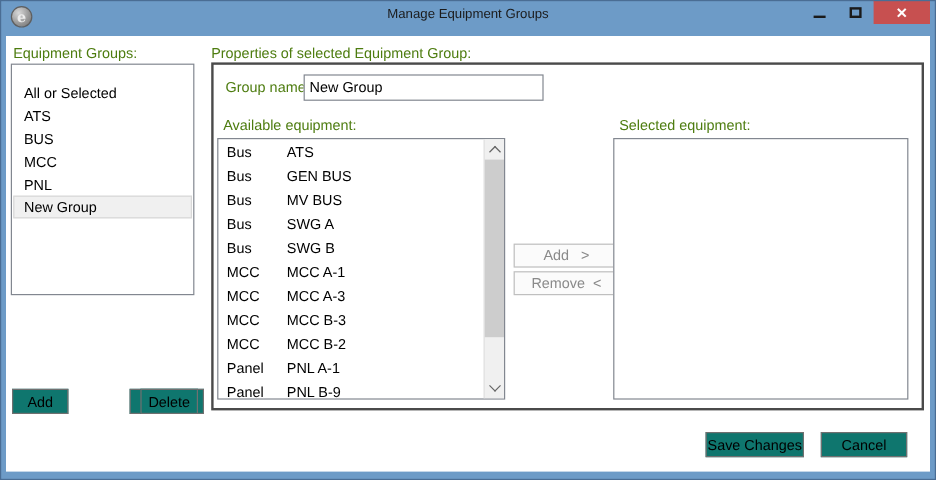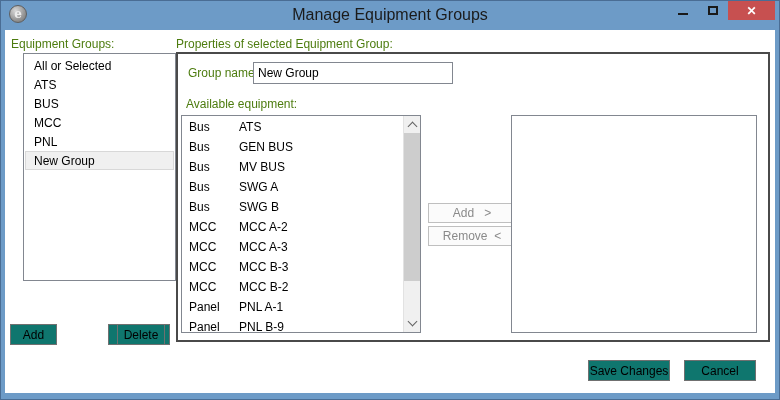--- a/index.html
+++ b/index.html
@@ -16,39 +16,39 @@
   .app-icon {
     position:absolute; left:9px; top:5px; width:18px; height:18px; border-radius:50%;
     background: radial-gradient(circle at 35% 30%, #d8d8d8 0%, #9a9a9a 55%, #6f6f6f 100%);
     border:1px solid #5f5f5f;
     display:flex; align-items:center; justify-content:center;
     color:#ececec; font-size:12px; font-weight:bold; font-family:"DejaVu Serif", serif;
     line-height:1;
   }
   .title {
     position:absolute; left:0; top:6px; width:100%; text-align:center;
-    font-size:16px; color:#1b1b1b; pointer-events:none;
+    font-size:11px; color:#1b1b1b; pointer-events:none;
   }
   .caption-buttons { position:absolute; right:5px; top:0; height:20px; display:flex; align-items:stretch; }
   .cap-btn { display:flex; align-items:center; justify-content:center; cursor:default; }
   .btn-min, .btn-max { width:30px; }
   .btn-close { width:47px; background: var(--close_red, #c75050); border-top:1px solid var(--frame_dark,#4a6d94); }
   .glyph-min { width:10px; height:2px; background:#1a1a1a; margin-top:8px; }
   .glyph-max { width:10px; height:9px; border:2px solid #1a1a1a; background:transparent; }
   .glyph-close { color:#fff; font-size:12px; font-weight:bold; line-height:1; }
   
   .content {
     position:absolute; left:5px; top:30px; width:770px; height:363px;
     background:#fff;
   }
   .lbl { position:absolute; white-space:nowrap; color:#4d7c0f; }
   
   .groups-list {
-    position:absolute; left:18px; top:23px; width:153px; height:228px;
-    border:1px solid #828790; background:#fff; list-style:none; overflow:hidden; padding-top:2px;
+    position:absolute; left:4px; top:23px; width:153px; height:193px;
+    border:1px solid #828790; background:#fff; list-style:none; overflow:hidden; padding-top:14px;
   }
   .groups-list li {
     height:19px; line-height:18px; padding-left:8px; margin:0 1px;
     border:1px solid transparent; white-space:nowrap;
   }
   .groups-list li.selected { background:#f0f0f0; border:1px solid #d8d8d8; }
   .win-btn {
     position:absolute; height:21px;
     background:#0f766e; border:1px solid #707070;
     font-family:"Liberation Sans", sans-serif; font-size:12px; color:#000;
@@ -139,20 +139,21 @@
     <button class="win-btn btn-copy">Copy</button>
     <button class="win-btn btn-delete">Delete</button>
 
     <div class="lbl" style="left:171px; top:7px;">Properties of selected Equipment Group:</div>
     <div class="groupbox"></div>
 
     <div class="lbl" style="left:183px; top:36px;">Group name:</div>
     <input class="group-name-input" type="text" value="New Group" style="">
 
     <div class="lbl" style="left:181px; top:67px;">Available equipment:</div>
+    <div class="lbl" style="left:511px; top:67px;">Selected equipment:</div>
 
     <div class="equip-list avail">
       <ul class="equip-rows">
 
       <li>
             <span class="etype">Bus</span>
             <span class="ename">ATS</span>
           </li>
           <li>
             <span class="etype">Bus</span>
@@ -165,21 +166,21 @@
           <li>
             <span class="etype">Bus</span>
             <span class="ename">SWG A</span>
           </li>
           <li>
             <span class="etype">Bus</span>
             <span class="ename">SWG B</span>
           </li>
           <li>
             <span class="etype">MCC</span>
-            <span class="ename">MCC A-2</span>
+            <span class="ename">MCC A-1</span>
           </li>
           <li>
             <span class="etype">MCC</span>
             <span class="ename">MCC A-3</span>
           </li>
           <li>
             <span class="etype">MCC</span>
             <span class="ename">MCC B-3</span>
           </li>
           <li>

